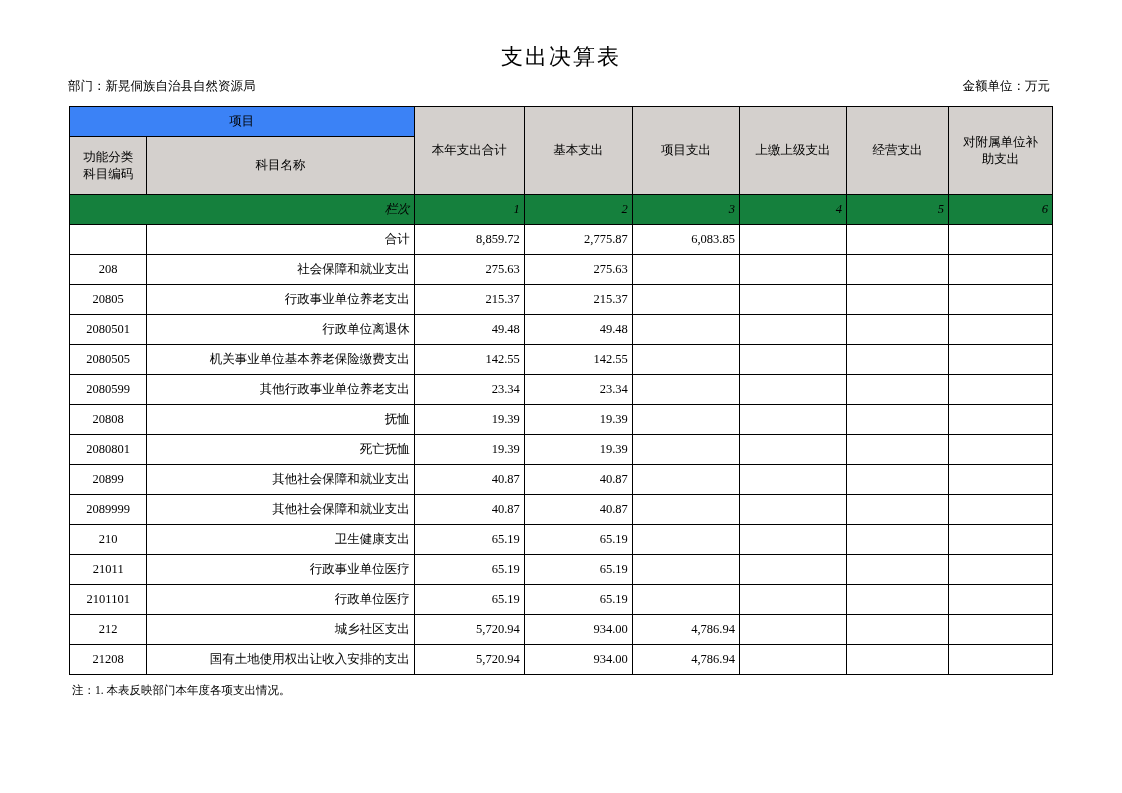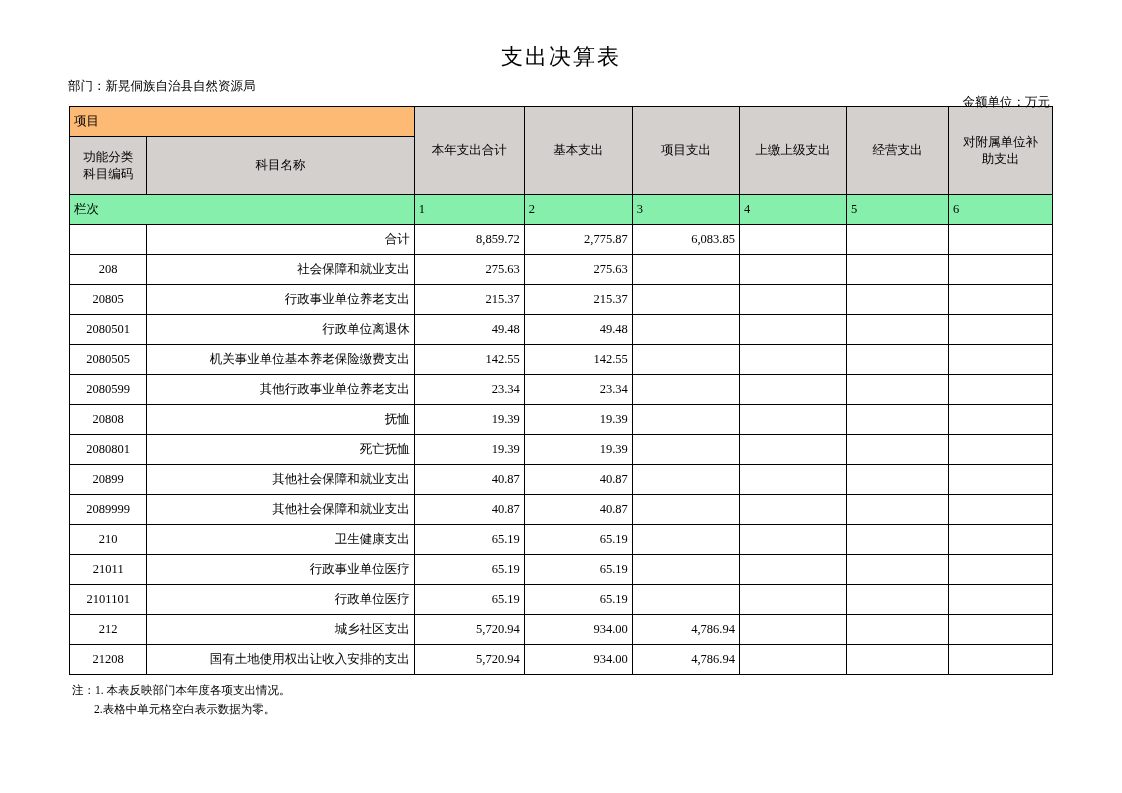--- a/index.html
+++ b/index.html
@@ -46,21 +46,21 @@
   }
   .meta-left {
     position: absolute;
     left: 68px;
     top: 0;
     font-size: 12.5px;
   }
   .meta-right {
     position: absolute;
     right: 72px;
-    top: 16px;
+    top: 0;
     font-size: 12.5px;
     margin-left: 48px;
   }
   table.main {
     border-collapse: collapse;
     margin: 6px auto 0 auto;
     width: 984px;
     table-layout: fixed;
   }
   table.main td, table.main th {
@@ -70,29 +70,30 @@
     padding: 0 4px;
     height: 30px;
     box-sizing: border-box;
   }
   .hdr {
     background: #d4d0cd;
     text-align: center;
     vertical-align: middle;
   }
   .hdr-proj {
-    background: #fdba74;
-    text-align: left;
+    background: #3b82f6;
+    text-align: center;
     vertical-align: middle;
     height: 22px;
   }
   .rowlbl {
-    background: #86efac;
-    text-align: left;
+    background: #15803d;
+    text-align: right;
     height: 24px;
+    font-style: italic;
   }
   .num {
     text-align: right;
     padding-right: 10px;
     font-family: "Liberation Serif", "DejaVu Serif", serif;
   }
   .code {
     text-align: center;
   }
   .name {
@@ -318,16 +319,15 @@
         <td class="num">4,786.94</td>
         <td class="num"></td>
         <td class="num"></td>
         <td class="num"></td>
       </tr>
     </tbody>
   </table>
 
   <div class="notes">
     <div>注：1. 本表反映部门本年度各项支出情况。</div>
-    <div class="sub">2.表格中单元格空白表示数据为零。</div>
   </div>
 
 </div>
 
 </body></html>

